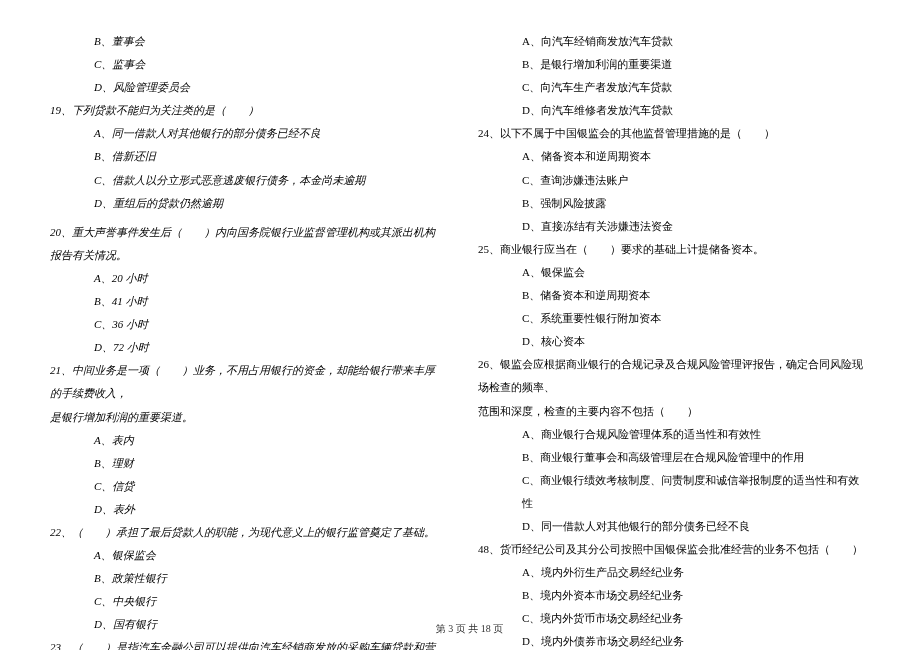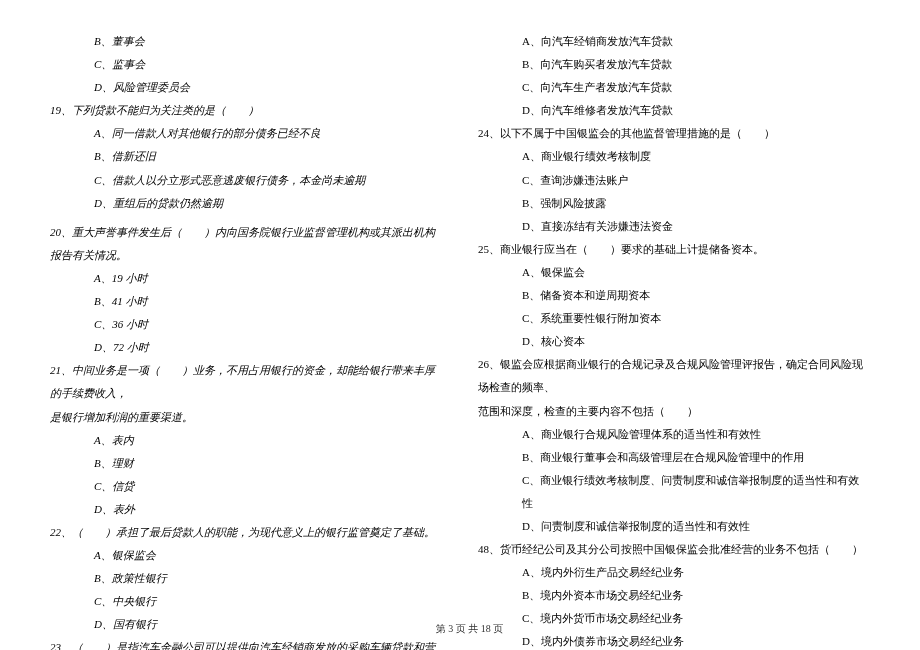--- a/index.html
+++ b/index.html
@@ -48,21 +48,21 @@
     <div class="opt">D、风险管理委员会</div>
 
     <div class="q">19、下列贷款不能归为关注类的是（　　）</div>
     <div class="opt">A、同一借款人对其他银行的部分债务已经不良</div>
     <div class="opt">B、借新还旧</div>
     <div class="opt">C、借款人以分立形式恶意逃废银行债务，本金尚未逾期</div>
     <div class="opt">D、重组后的贷款仍然逾期</div>
 
     <div style="height:6px"></div>
     <div class="q">20、重大声誉事件发生后（　　）内向国务院银行业监督管理机构或其派出机构报告有关情况。</div>
-    <div class="opt">A、19 小时</div>
+    <div class="opt">A、20 小时</div>
     <div class="opt">B、41 小时</div>
     <div class="opt">C、36 小时</div>
     <div class="opt">D、72 小时</div>
 
     <div class="q">21、中间业务是一项（　　）业务，不用占用银行的资金，却能给银行带来丰厚的手续费收入，</div>
     <div class="q-cont">是银行增加利润的重要渠道。</div>
     <div class="opt">A、表内</div>
     <div class="opt">B、理财</div>
     <div class="opt">C、信贷</div>
     <div class="opt">D、表外</div>
@@ -71,42 +71,42 @@
     <div class="opt">A、银保监会</div>
     <div class="opt">B、政策性银行</div>
     <div class="opt">C、中央银行</div>
     <div class="opt">D、国有银行</div>
 
     <div class="q">23、（　　）是指汽车金融公司可以提供向汽车经销商发放的采购车辆贷款和营运设备贷款。</div>
   </div>
 
   <div class="col col-right">
     <div class="opt">A、向汽车经销商发放汽车贷款</div>
-    <div class="opt">B、向汽车购买者发放汽车贷款</div>
+    <div class="opt">B、是银行增加利润的重要渠道</div>
     <div class="opt">C、向汽车生产者发放汽车贷款</div>
     <div class="opt">D、向汽车维修者发放汽车贷款</div>
 
     <div class="q">24、以下不属于中国银监会的其他监督管理措施的是（　　）</div>
-    <div class="opt">A、商业银行绩效考核制度</div>
+    <div class="opt">A、储备资本和逆周期资本</div>
     <div class="opt">C、查询涉嫌违法账户</div>
     <div class="opt">B、强制风险披露</div>
     <div class="opt">D、直接冻结有关涉嫌违法资金</div>
 
     <div class="q">25、商业银行应当在（　　）要求的基础上计提储备资本。</div>
     <div class="opt">A、银保监会</div>
     <div class="opt">B、储备资本和逆周期资本</div>
     <div class="opt">C、系统重要性银行附加资本</div>
     <div class="opt">D、核心资本</div>
 
     <div class="q">26、银监会应根据商业银行的合规记录及合规风险管理评报告，确定合同风险现场检查的频率、</div>
     <div class="q-cont">范围和深度，检查的主要内容不包括（　　）</div>
     <div class="opt">A、商业银行合规风险管理体系的适当性和有效性</div>
     <div class="opt">B、商业银行董事会和高级管理层在合规风险管理中的作用</div>
     <div class="opt">C、商业银行绩效考核制度、问责制度和诚信举报制度的适当性和有效性</div>
-    <div class="opt">D、问责制度和诚信举报制度的适当性和有效性</div>
+    <div class="opt">D、同一借款人对其他银行的部分债务已经不良</div>
 
     <div class="q">48、货币经纪公司及其分公司按照中国银保监会批准经营的业务不包括（　　）</div>
     <div class="opt">A、境内外衍生产品交易经纪业务</div>
     <div class="opt">B、境内外资本市场交易经纪业务</div>
     <div class="opt">C、境内外货币市场交易经纪业务</div>
     <div class="opt">D、境内外债券市场交易经纪业务</div>
 
   </div>
 </div>
 

